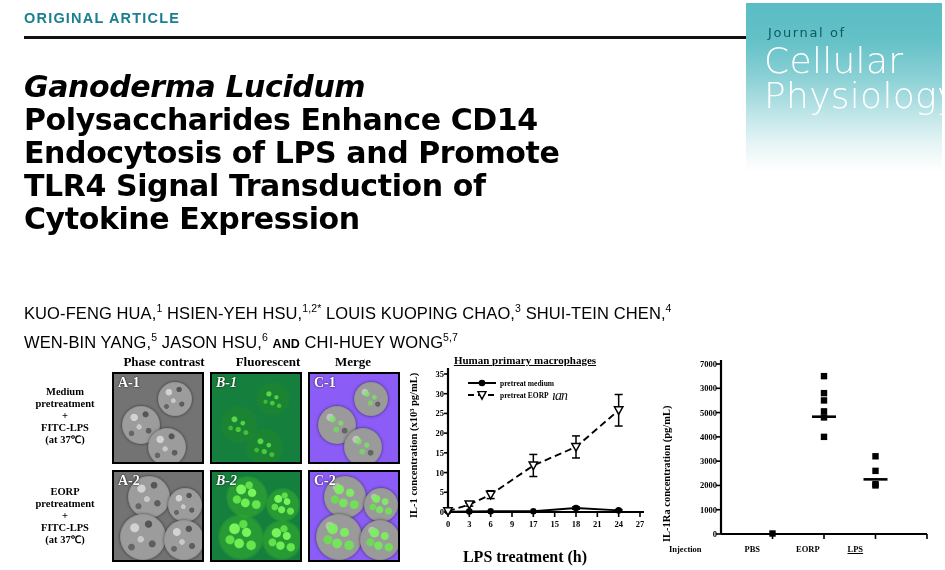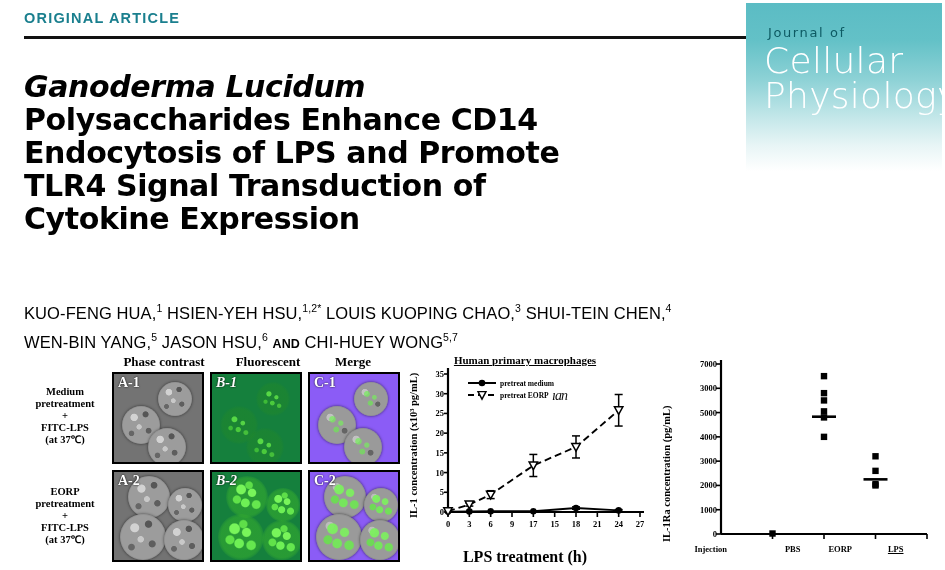--- a/index.html
+++ b/index.html
@@ -206,21 +206,21 @@
   .legend-txt {
     position:absolute; font-size:7.5px; font-weight:bold; white-space:nowrap;
   }
   .artifact {
     position:absolute; font-size:14px;
     font-family:"Liberation Serif", serif;
     font-style:italic; color:#111;
     letter-spacing:-1px;
   }
   .cat {
-    position:absolute; font-size:8.5px; font-weight:bold; text-align:right;
+    position:absolute; font-size:8.5px; font-weight:bold; text-align:left;
     white-space:nowrap;
   }
 </style>
 </head>
 <body>
 
 <div class="kicker">ORIGINAL ARTICLE</div>
 <div class="rule"></div>
 
 <div class="logo">

